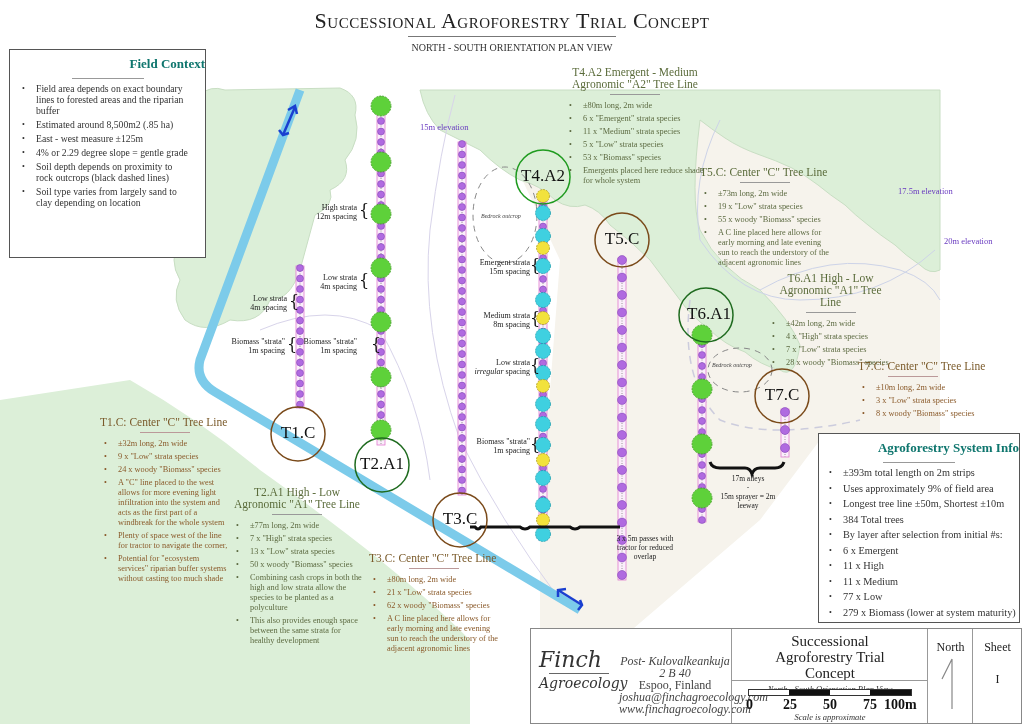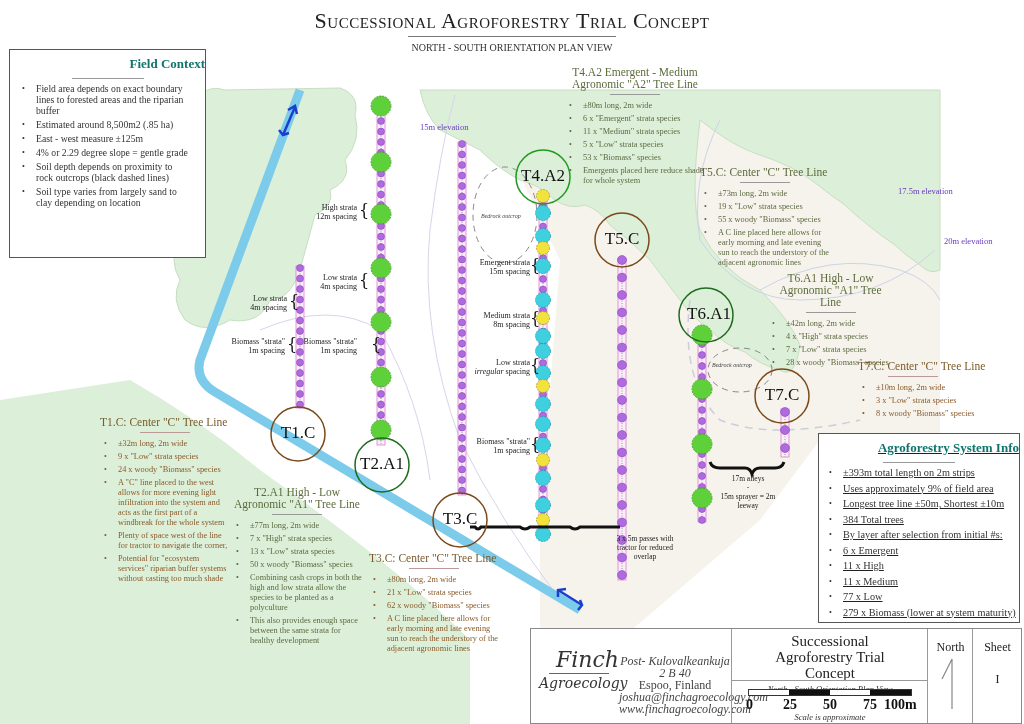--- a/index.html
+++ b/index.html
@@ -447,39 +447,39 @@
   <div class="ph" style="text-align:left;">T3.C: Center "C" Tree Line</div>
   <div class="prule"></div>
   <ul id="t3-list">
       <li>±80m long, 2m wide</li>
       <li>21 x "Low" strata species</li>
       <li>62 x woody "Biomass" species</li>
       <li>A C line placed here allows for early morning and late evening sun to reach the understory of the adjacent agronomic lines</li>
     </ul>
 </div>
 
-<div class="box info" style="left:818px;top:433px;width:200px;height:188px;text-decoration:underline;">
+<div class="box info" style="left:818px;top:433px;width:200px;height:188px;">
   <h3>Agroforestry System Info</h3>
   <div class="rule"></div>
   <ul style="padding-left:24px;">
     <li>±393m total length on 2m strips</li>
     <li>Uses approximately 9% of field area</li>
     <li>Longest tree line ±50m, Shortest ±10m</li>
     <li>384 Total trees</li>
     <li>By layer after selection from initial #s:</li>
     <li>6 x Emergent</li>
     <li>11 x High</li>
     <li>11 x Medium</li>
     <li>77 x Low</li>
     <li>279 x Biomass (lower at system maturity)</li>
   </ul>
 </div>
 
 <div class="tb">
-  <div class="abs" style="left:8px;top:18px;width:80px;text-align:right;">
+  <div class="abs" style="left:8px;top:18px;width:80px;text-align:left;">
     <div class="logo1">Finch</div>
     <div style="width:60px;height:1px;background:#666;margin:1px auto;"></div>
     <div class="logo2">Agroecology</div>
   </div>
   <div class="abs addr" style="left:88px;top:16px;width:112px;">
     <div style="font-style:italic;">Post- Kulovalkeankuja 2 B 40</div>
     <div>Espoo, Finland</div>
     <div style="font-style:italic;">joshua@finchagroecology.com</div>
     <div style="font-style:italic;">www.finchagroecology.com</div>
   </div>

